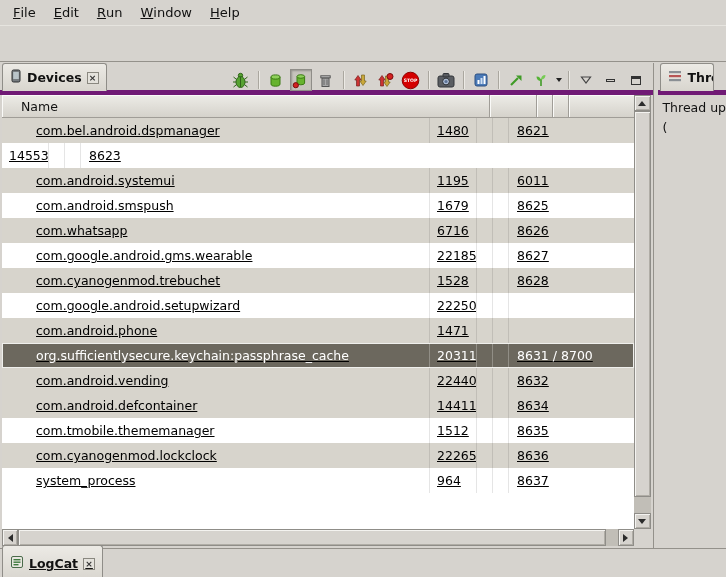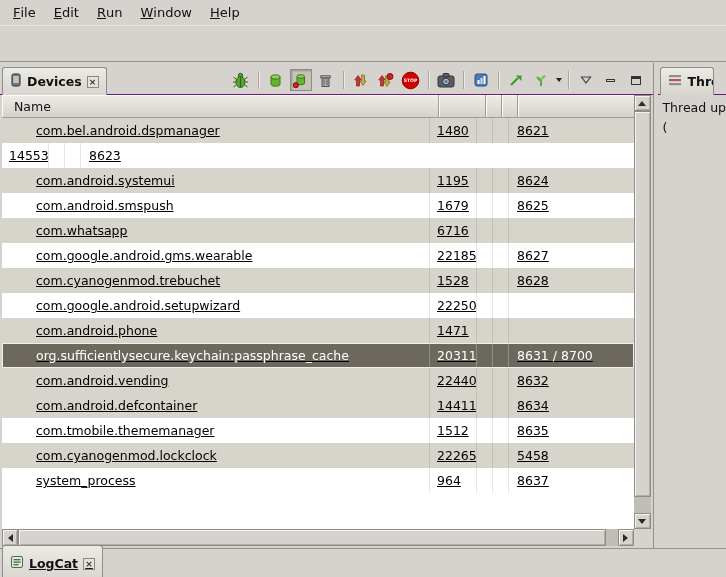--- a/index.html
+++ b/index.html
@@ -16,21 +16,21 @@
   
   .toolbar-strip { height:36px; background:#d6d3ce; border-bottom:1px solid #94918b; }
 
   
   .main { position:absolute; top:63px; left:0; right:0; bottom:29px; display:flex; }
   .devices-panel { position:relative; width:666px; height:100%; }
   .sash { width:6px; height:100%; background:#d6d3ce; border-left:1px solid #94918b; }
   .threads-panel { position:relative; flex:1; }
 
   
-  .tabbar { position:relative; height:32px; border-bottom:1px solid #701a75;
+  .tabbar { position:relative; height:32px; border-bottom:5px solid #701a75;
             display:flex; align-items:flex-end; padding:0 2px; background:#d6d3ce; }
   .tab { position:relative; top:1px; height:28px; display:flex; align-items:center; gap:5px;
          padding:0 7px; background:linear-gradient(#eceae5,#d8d5ce);
          border:1px solid #8f8d88; border-bottom:none; border-radius:3px 3px 0 0;
          font-size:12.5px; font-weight:bold; color:#111; white-space:nowrap; }
   .tab-close { display:inline-block; width:12px; height:12px; line-height:10px; text-align:center;
                font-size:9px; font-weight:bold; color:#333; border:1px solid #8a8880; background:#e4e2dc; }
 
   
   .panel-toolbar { position:absolute; right:6px; top:5px; height:24px; display:flex; align-items:center; gap:3px; }
@@ -40,21 +40,21 @@
   .mini-caret { width:0; height:0; border-left:3px solid transparent; border-right:3px solid transparent; border-top:4px solid #222; margin-left:1px; }
   .min-glyph { width:9px; height:3px; border:1px solid #333; background:#d6d3ce; }
   .max-glyph { width:10px; height:9px; border:1px solid #333; border-top:3px solid #333; background:#d6d3ce; }
 
   
   .table-zone { position:absolute; top:32px; left:2px; right:2px; bottom:2px; background:#fff; }
   .header-row { position:absolute; top:0; left:0; right:17px; height:23px; display:flex; }
   .hcell { background:linear-gradient(#edece7,#d5d2cb); border-right:1px solid #a09d97;
            border-bottom:1px solid #a09d97; box-shadow:inset 1px 1px 0 #fafaf8;
            display:flex; align-items:center; font-size:12.5px; color:#111; }
-  .hcell.name { width:437px; padding-left:12px; }
+  .hcell.name { width:488px; padding-left:19px; }
   .hcell.pid  { width:47px; }
   .hcell.c1, .hcell.c2 { width:16px; }
   .hcell.port { flex:1; border-right:none; }
 
   .tbody { position:absolute; top:23px; left:0; right:17px; bottom:17px; background:#fff; overflow:hidden;text-decoration:underline; }
   .trow { display:flex; height:25px; font-size:12.5px; color:#000; align-items:stretch; }
   .trow.zebra { background:#d7d4cc; }
   .trow.plain { background:#ffffff; }
   .cell { display:flex; align-items:center; white-space:nowrap; overflow:hidden;
           border-right:1px solid rgba(0,0,0,0.10); }
@@ -265,34 +265,35 @@
               <div class="cell pid">14553</div>
               <div class="cell c1"></div>
               <div class="cell c2"></div>
               <div class="cell port">8623</div>
             </div>
             <div class="trow zebra">
               <div class="cell name">com.android.systemui</div>
               <div class="cell pid">1195</div>
               <div class="cell c1"></div>
               <div class="cell c2"></div>
-              <div class="cell port">8624</div>
+              <div class="cell port">6011</div>
             </div>
             <div class="trow plain">
               <div class="cell name">com.android.smspush</div>
               <div class="cell pid">1679</div>
               <div class="cell c1"></div>
               <div class="cell c2"></div>
               <div class="cell port">8625</div>
             </div>
             <div class="trow zebra">
               <div class="cell name">com.whatsapp</div>
               <div class="cell pid">6716</div>
               <div class="cell c1"></div>
               <div class="cell c2"></div>
+              <div class="cell port">8626</div>
             </div>
             <div class="trow plain">
               <div class="cell name">com.google.android.gms.wearable</div>
               <div class="cell pid">22185</div>
               <div class="cell c1"></div>
               <div class="cell c2"></div>
               <div class="cell port">8627</div>
             </div>
             <div class="trow zebra">
               <div class="cell name">com.cyanogenmod.trebuchet</div>
@@ -339,21 +340,21 @@
               <div class="cell pid">1512</div>
               <div class="cell c1"></div>
               <div class="cell c2"></div>
               <div class="cell port">8635</div>
             </div>
             <div class="trow zebra">
               <div class="cell name">com.cyanogenmod.lockclock</div>
               <div class="cell pid">22265</div>
               <div class="cell c1"></div>
               <div class="cell c2"></div>
-              <div class="cell port">5458</div>
+              <div class="cell port">8636</div>
             </div>
             <div class="trow plain">
               <div class="cell name">system_process</div>
               <div class="cell pid">964</div>
               <div class="cell c1"></div>
               <div class="cell c2"></div>
               <div class="cell port">8637</div>
             </div>
           </div>
 

